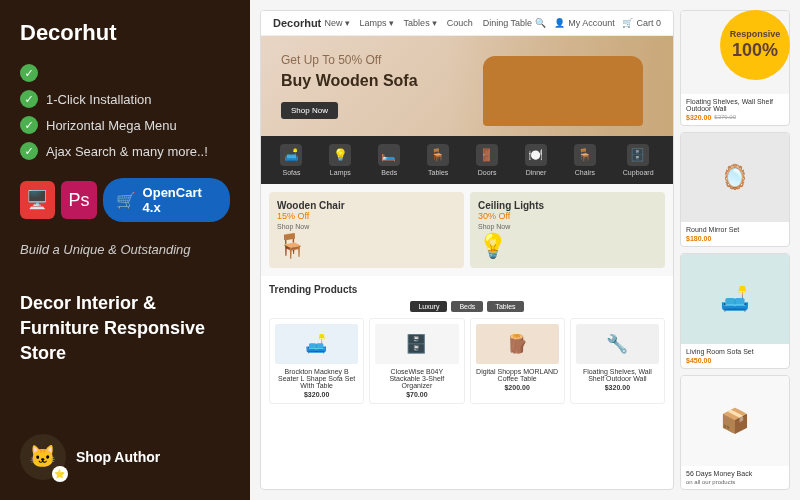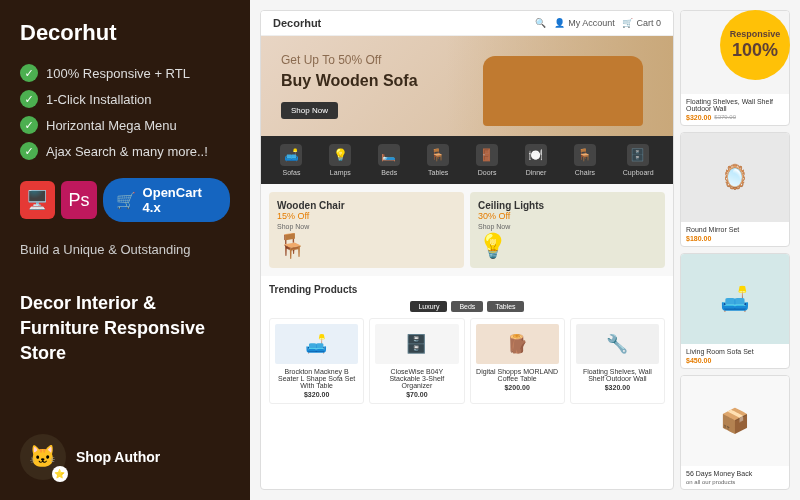--- a/index.html
+++ b/index.html
@@ -92,20 +92,21 @@
     }
 
     .cart-icon-badge {
       font-size: 16px;
     }
 
     .sidebar-desc {
       font-size: 13px;
       color: #ccc;
       line-height: 1.5;
+      font-style: italic;
     }
 
     .sidebar-title-big {
       font-size: 18px;
       font-weight: bold;
       color: #fff;
       line-height: 1.4;
       margin-bottom: 18px;
       margin-top: 31px;
     }
@@ -478,21 +479,20 @@
 </head>
 <body>
 
 <div class="sidebar">
   <div>
     <div class="sidebar-title">Decorhut</div>
 
     <ul class="feature-list">
       <li>
         <div class="check-icon">✓</div>
-        <span>100% Responsive + RTL</span>
       </li>
       <li>
         <div class="check-icon">✓</div>
         <span>1-Click Installation</span>
       </li>
       <li>
         <div class="check-icon">✓</div>
         <span>Horizontal Mega Menu</span>
       </li>
       <li>
@@ -529,20 +529,27 @@
     <span class="resp-label">Responsive</span>
     <span class="resp-pct">100%</span>
   </div>
 
   <div class="store-preview">
 
     <div class="preview-left">
 
       <div class="preview-navbar">
         <span class="nav-logo">Decorhut</span>
+        <div class="nav-links">
+          <span>New ▾</span>
+          <span>Lamps ▾</span>
+          <span>Tables ▾</span>
+          <span>Couch</span>
+          <span>Dining Table</span>
+        </div>
         <div class="nav-icons">
           <span>🔍</span>
           <span>👤 My Account</span>
           <span>🛒 Cart 0</span>
         </div>
       </div>
 
       <div class="preview-hero">
         <div class="hero-text-area">
           <div class="hero-subtitle">Get Up To 50% Off</div>

